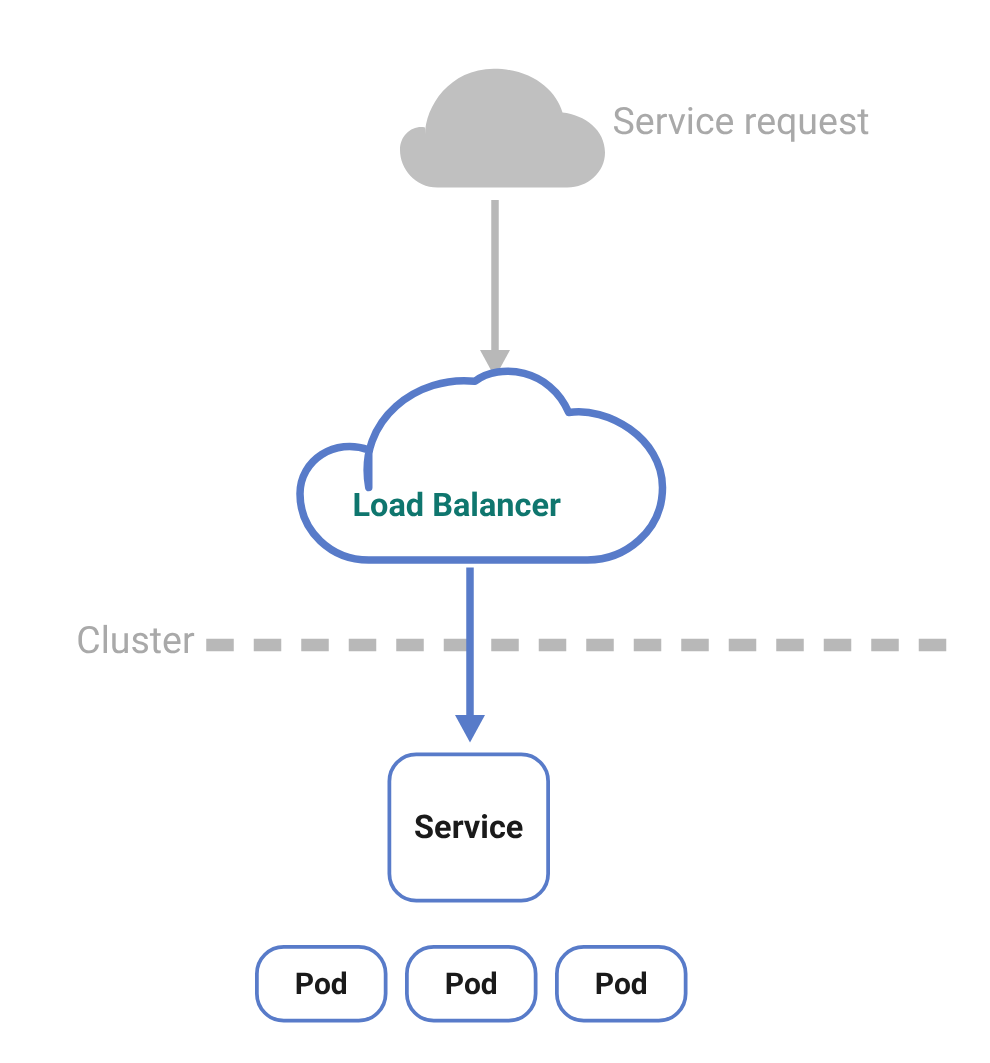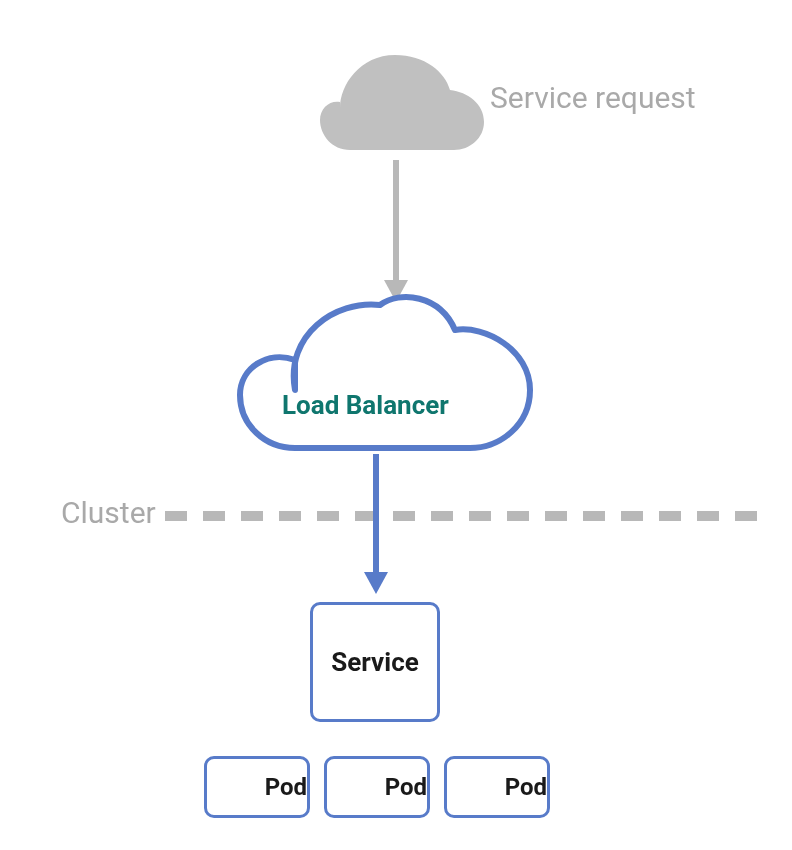--- a/index.html
+++ b/index.html
@@ -37,41 +37,40 @@
       position: absolute;
       top: 390px;
       left: 282px;
       font-size: 26px;
       color: #0f766e;
       font-weight: 700;
     }
     .box {
       position: absolute;
       border: 3px solid #587bc9;
-      border-radius: 10px;
+      border-radius: 23px;
       background: #fff;
       display: flex;
       align-items: center;
       justify-content: center;
       font-weight: 700;
       color: #1a1a1a;
     }
     .service-box {
       top: 602px;
       left: 310px;
       width: 130px;
       height: 120px;
       font-size: 26px;
     }
     .pod-box {
       top: 756px;
       width: 106px;
       height: 62px;
       font-size: 24px;
-      justify-content: flex-end;
     }
     .pod1 { left: 204px; }
     .pod2 { left: 324px; }
     .pod3 { left: 444px; }
   </style>
 </head>
 <body>
 
 <svg class="canvas" viewBox="0 0 792 850">
 

